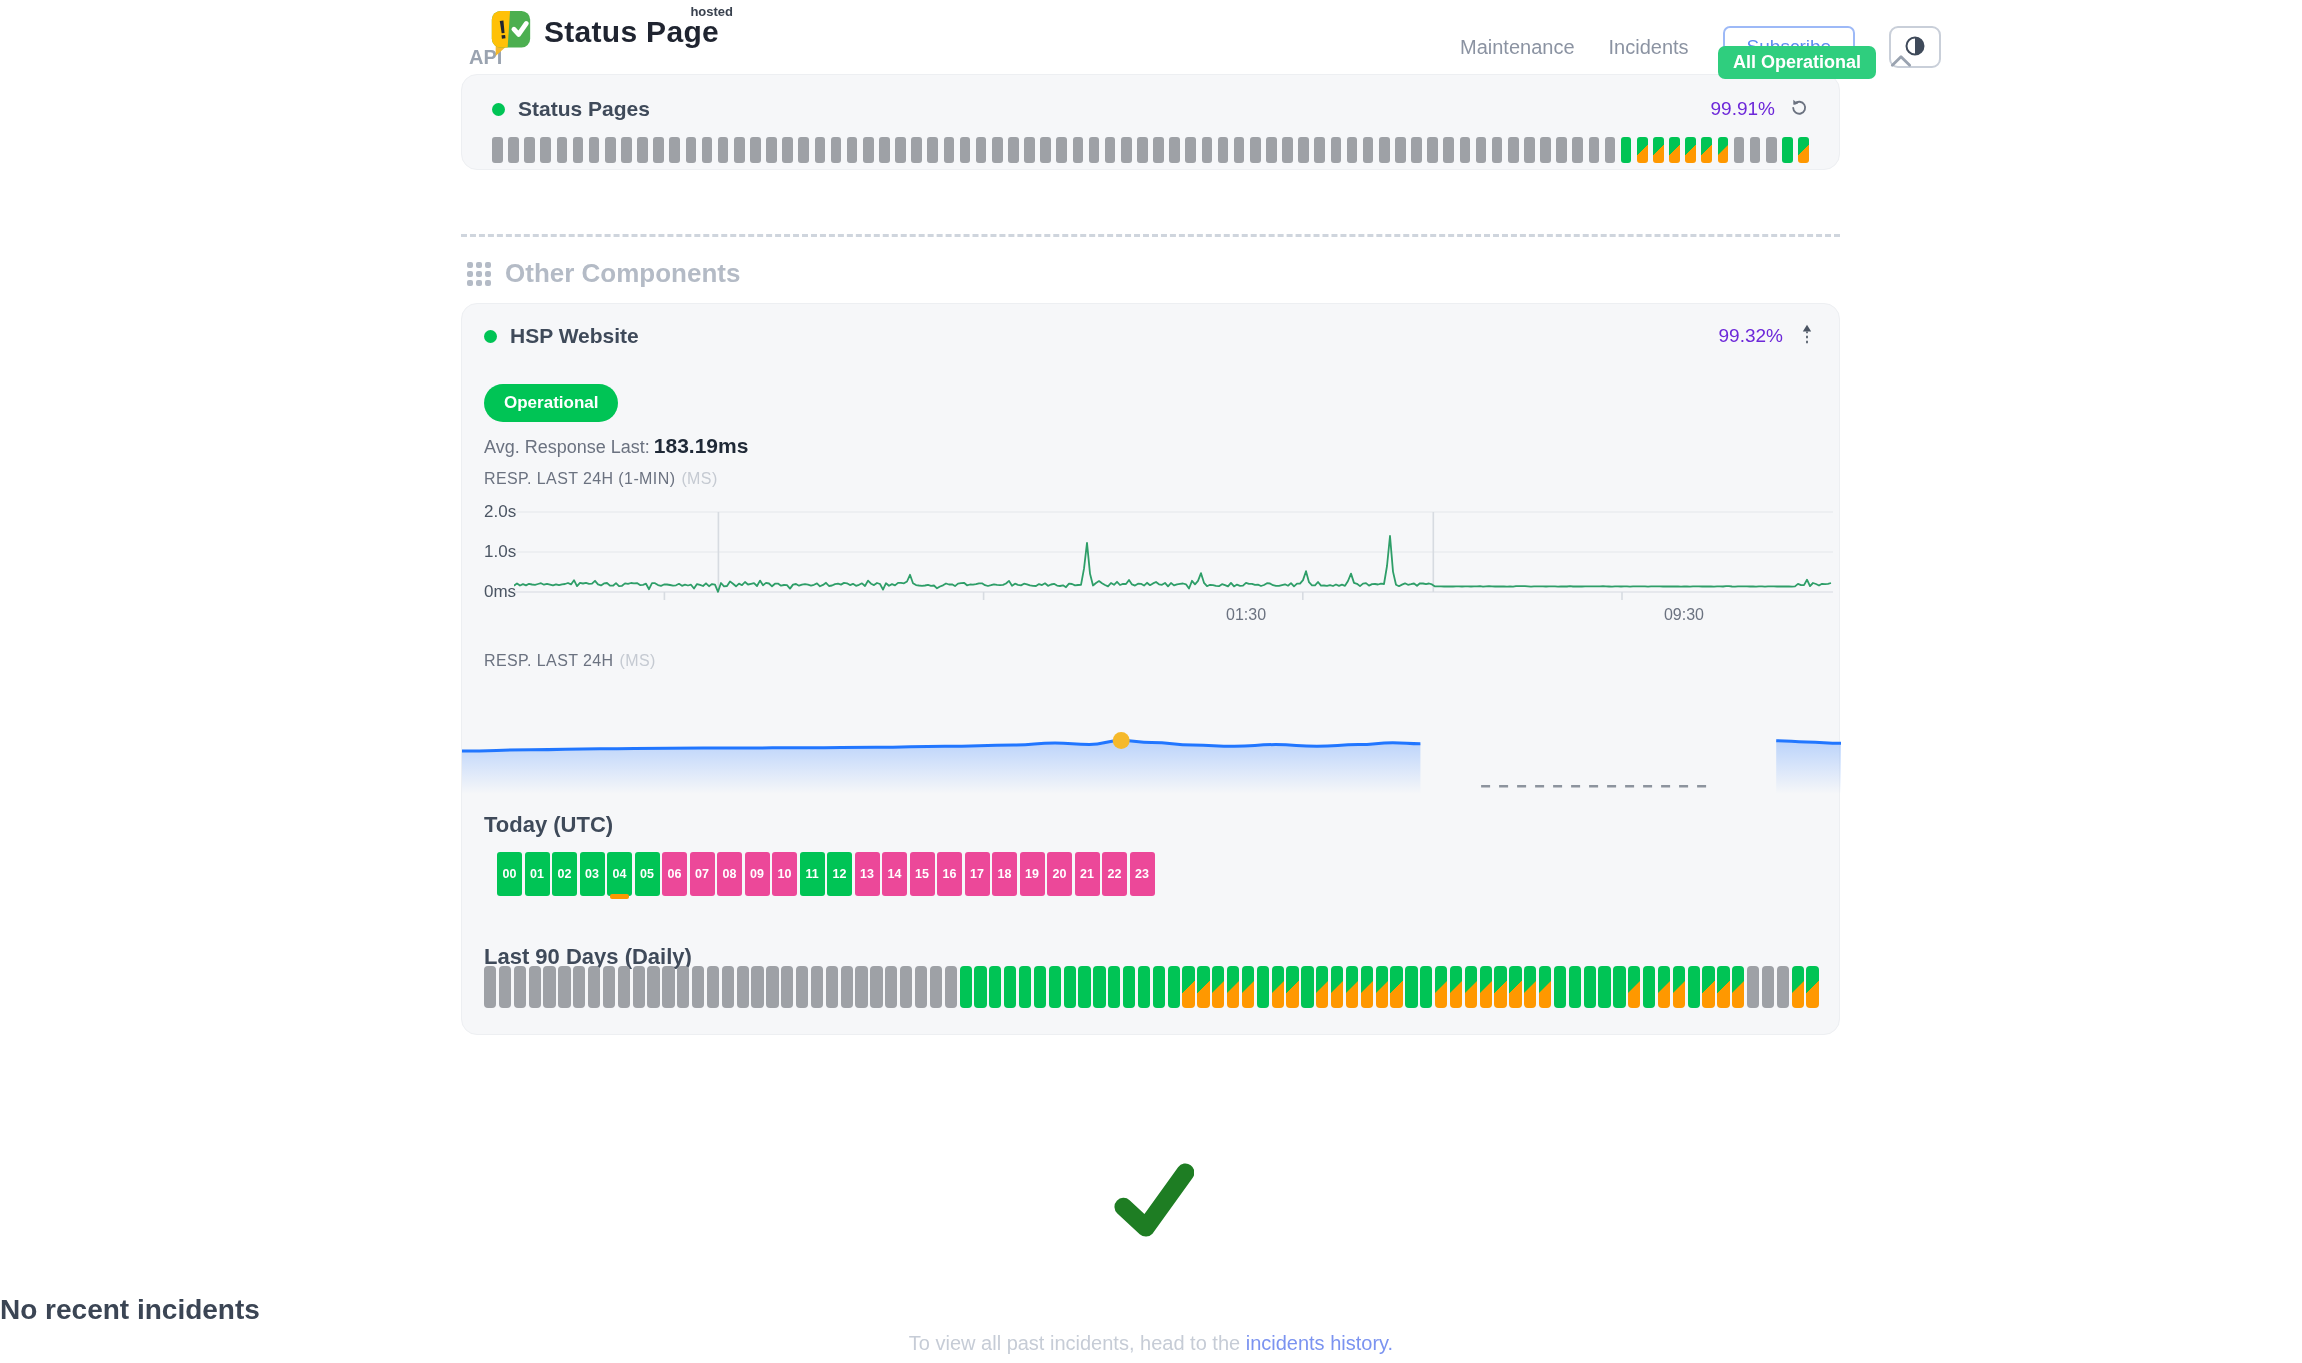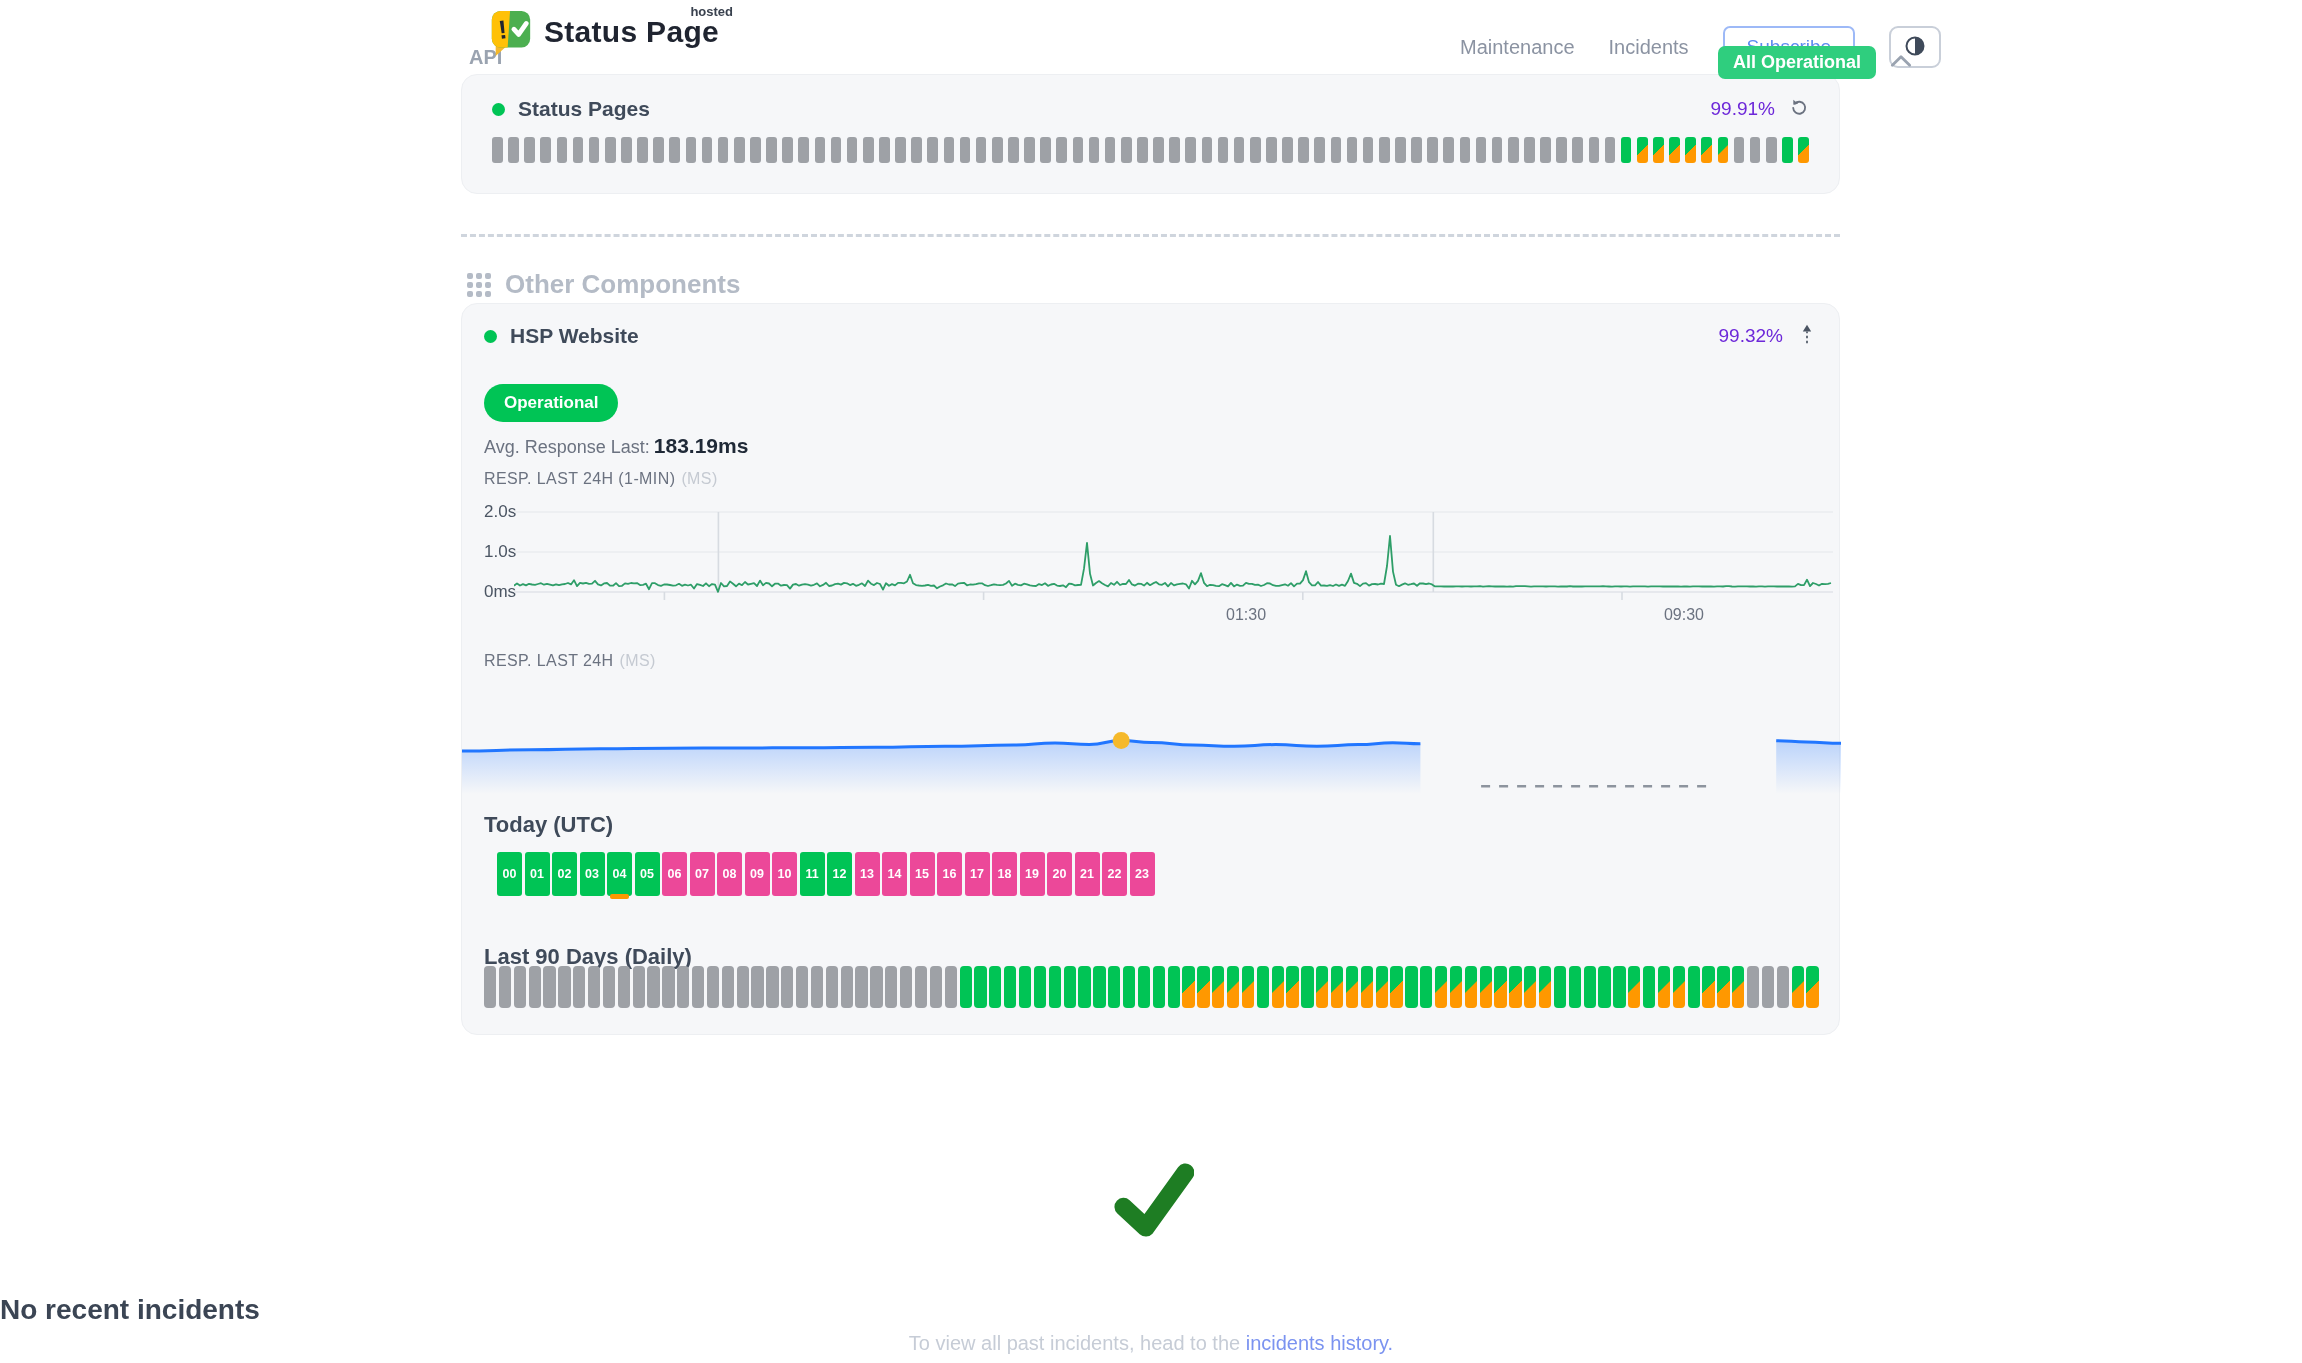--- a/index.html
+++ b/index.html
@@ -26,41 +26,41 @@
     display:flex; align-items:center; justify-content:center; cursor:pointer;}
   .badge-row{position:absolute; left:1718px; top:46px; display:flex; align-items:center; gap:12px;}
   .badge{background:var(--green-badge); color:#fff; font-size:18px; font-weight:700;
     padding:6px 15px; border-radius:7px; white-space:nowrap;}
 
   
   .container{position:absolute; left:461px; top:0; width:1379px;}
   .section-label{position:absolute; left:8px; top:46px; font-size:20px; font-weight:600; color:#9AA3B0;}
 
   .card{position:absolute; left:0; width:1379px; background:#F6F7F9; border:1px solid #EDEFF2; border-radius:16px;}
-  .card1{top:74px; height:120px; padding:0 30px;}
+  .card1{top:74px; height:96px; padding:0 30px;}
   .card2{top:303px; height:732px;}
 
   .comp-row{display:flex; align-items:center; justify-content:space-between;}
   .comp-left{display:flex; align-items:center; gap:13px;}
   .dot{width:13px; height:13px; border-radius:50%; background:var(--green);}
   .comp-name{font-size:21px; font-weight:600; color:var(--ink);}
   .comp-right{display:flex; align-items:center; gap:14px;}
   .uptime{font-size:19px; color:#6d28d9;}
 
   .bars{display:flex; gap:5.5px;}
   .bar{flex:1; height:26px; border-radius:3px;}
   .bar.gray{background:var(--gray-bar);}
   .bar.green{background:var(--green);}
   .bar.split{background:linear-gradient(135deg, var(--green) 49.5%, var(--orange) 50.5%);}
   .bars90{gap:2.6px;}
   .bars90 .bar{height:42px; border-radius:4px;}
 
   .dashed-sep{position:absolute; left:0; top:234px; width:1379px; border-top:3px dashed #CFD5DD;}
 
-  .sec-head{position:absolute; left:6px; top:258px; display:flex; align-items:center; gap:14px;margin-top:11px;}
+  .sec-head{position:absolute; left:6px; top:258px; display:flex; align-items:center; gap:14px;}
   .sec-title{font-size:26px; font-weight:600; color:var(--faint);}
   .grid-icon{display:grid; grid-template-columns:repeat(3,6px); grid-auto-rows:6px; gap:3px;}
   .grid-icon i{background:#B4BBC6; border-radius:2px;}
 
   
   .c2-row{position:absolute; left:22px; right:22px; top:18px;}
   .pill{position:absolute; left:22px; top:80px; background:var(--green); color:#fff;
     font-size:17px; font-weight:700; padding:9px 20px; border-radius:999px; display:inline-block;}
   .avg-row{position:absolute; left:22px; top:130px; font-size:18px; color:var(--muted);}
   .avg-val{font-size:21px; font-weight:700; color:#1F2937; margin-left:4px;}

